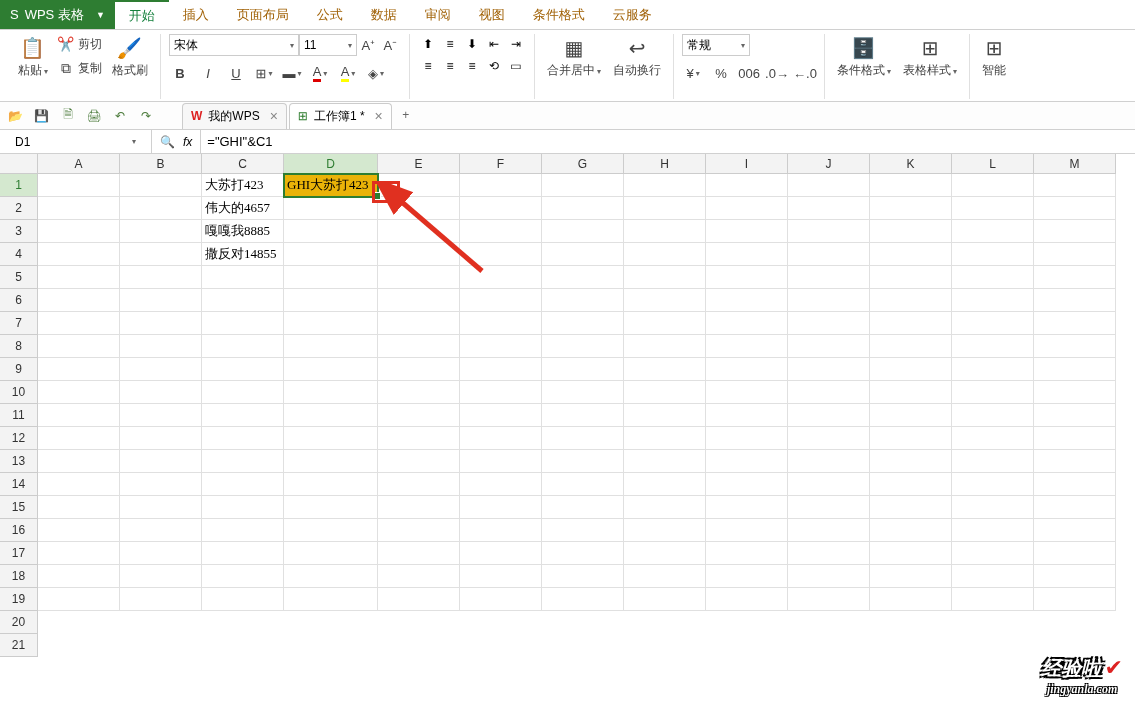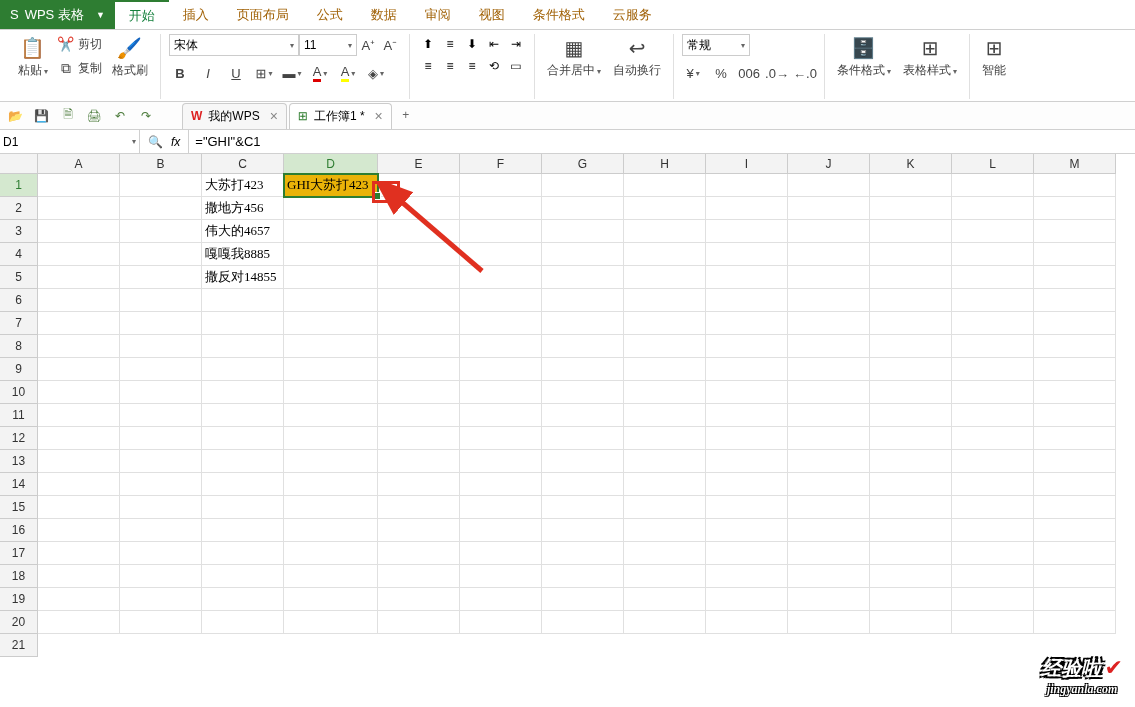--- a/index.html
+++ b/index.html
@@ -36,21 +36,21 @@
   .qat { height: 28px; border-bottom: 1px solid #d0d0d0; display: flex; align-items: center; padding: 0 6px; gap: 6px; background: #fdfdfd; }
   .qat .qbtn { width: 20px; height: 20px; display: flex; align-items: center; justify-content: center; cursor: pointer; color: #4a7a3a; }
   .doc-tabs { display: flex; margin-left: 20px; gap: 2px; }
   .doc-tab { height: 26px; border: 1px solid #ccc; border-bottom: none; border-radius: 4px 4px 0 0; display: flex; align-items: center; padding: 0 8px; gap: 6px; background: #f7f7f7; font-size: 12px; cursor: pointer; }
   .doc-tab.active { background: #fff; }
   .doc-tab .x { color: #888; font-size: 14px; padding-left: 4px; }
   .add-tab { width: 24px; height: 24px; display: flex; align-items: center; justify-content: center; color: #666; cursor: pointer; }
 
   
   .fbar { height: 24px; border-bottom: 1px solid #d0d0d0; display: flex; align-items: stretch; }
-  .namebox { width: 140px; border-right: 1px solid #d0d0d0; display: flex; align-items: center; justify-content: space-between; padding: 0 3px; font-size: 12px; }
+  .namebox { width: 152px; border-right: 1px solid #d0d0d0; display: flex; align-items: center; justify-content: space-between; padding: 0 15px; font-size: 12px; }
   .fx-tools { display: flex; align-items: center; padding: 0 8px; gap: 8px; border-right: 1px solid #d0d0d0; }
   .fx-input { flex: 1; display: flex; align-items: center; padding: 0 6px; font-family: Consolas, monospace; font-size: 13px; }
 
   
   .grid-wrap { position: relative; height: calc(707px - 30px - 72px - 28px - 24px); overflow: hidden; }
   .corner { position: absolute; left: 0; top: 0; width: 38px; height: 20px; background: #f3f3f3; border-right: 1px solid #ccc; border-bottom: 1px solid #ccc; }
   .col-headers { position: absolute; left: 38px; top: 0; height: 20px; display: flex; }
   .col-h { width: 82px; border-right: 1px solid #ccc; border-bottom: 1px solid #ccc; background: #f3f3f3; display: flex; align-items: center; justify-content: center; font-size: 12px; color: #333; cursor: pointer; }
   .col-h.sel { background: #d4e8cf; color: #2e7d32; }
   .row-headers { position: absolute; left: 0; top: 20px; width: 38px; }
@@ -319,35 +319,20 @@
         <div class="cell"></div>
         <div class="cell"></div>
         <div class="cell"></div>
         <div class="cell"></div>
         <div class="cell"></div>
         <div class="cell"></div>
       </div>
       <div class="cell-row">
         <div class="cell"></div>
         <div class="cell"></div>
-        <div class="cell">撒地方456</div>
-        <div class="cell col-D"></div>
-        <div class="cell"></div>
-        <div class="cell"></div>
-        <div class="cell"></div>
-        <div class="cell"></div>
-        <div class="cell"></div>
-        <div class="cell"></div>
-        <div class="cell"></div>
-        <div class="cell"></div>
-        <div class="cell"></div>
-      </div>
-      <div class="cell-row">
-        <div class="cell"></div>
-        <div class="cell"></div>
         <div class="cell">伟大的4657</div>
         <div class="cell col-D"></div>
         <div class="cell"></div>
         <div class="cell"></div>
         <div class="cell"></div>
         <div class="cell"></div>
         <div class="cell"></div>
         <div class="cell"></div>
         <div class="cell"></div>
         <div class="cell"></div>

